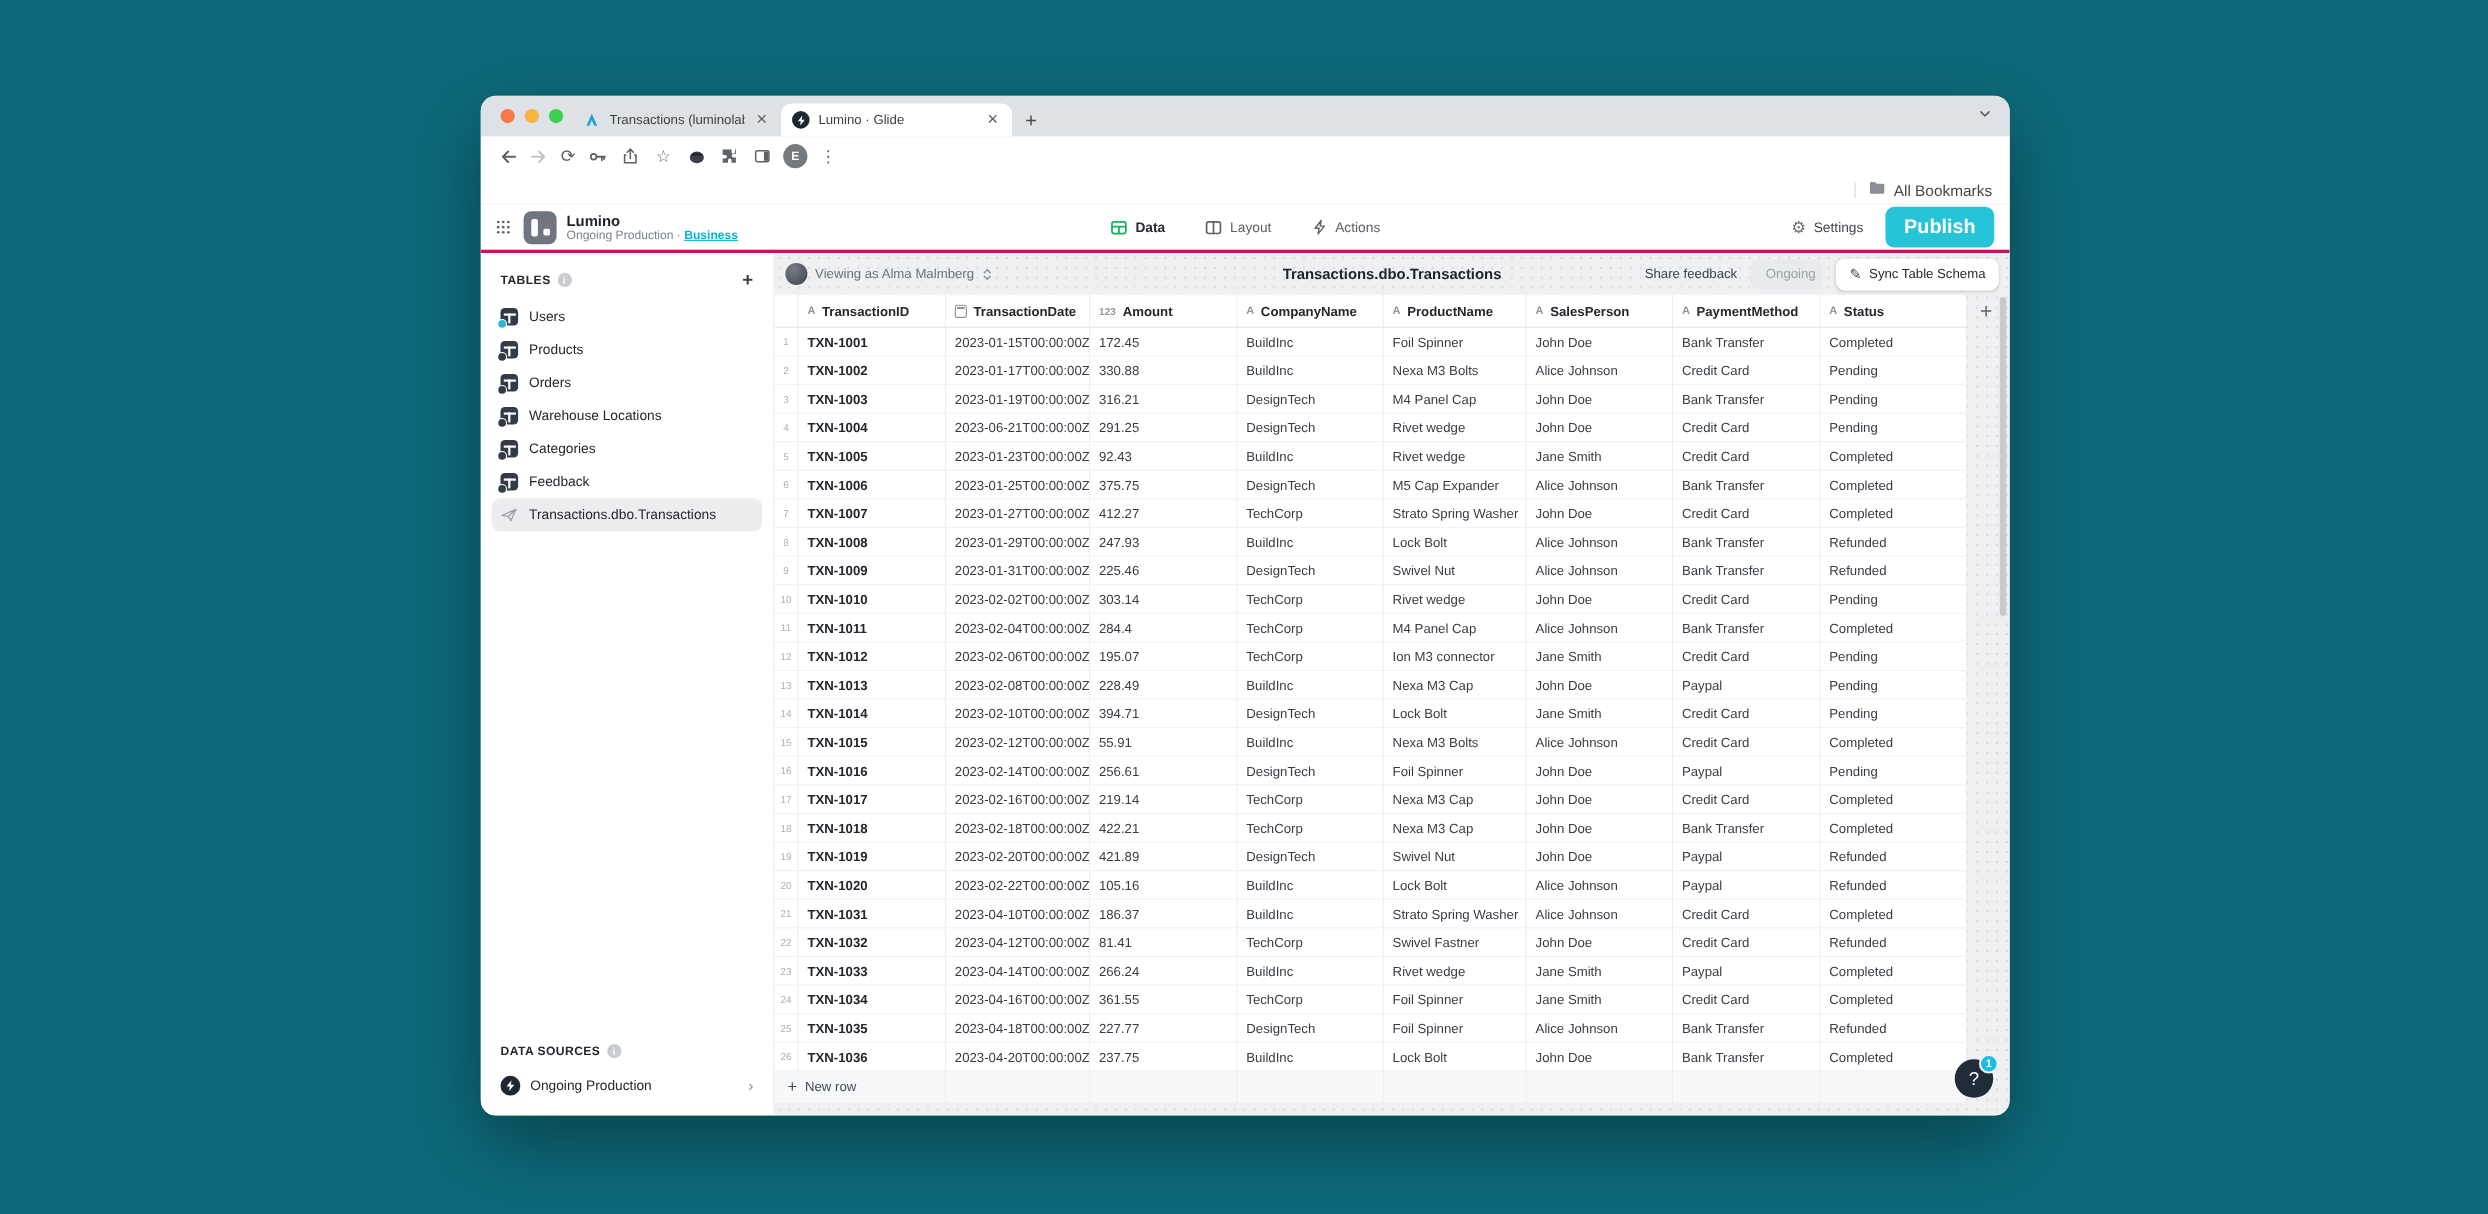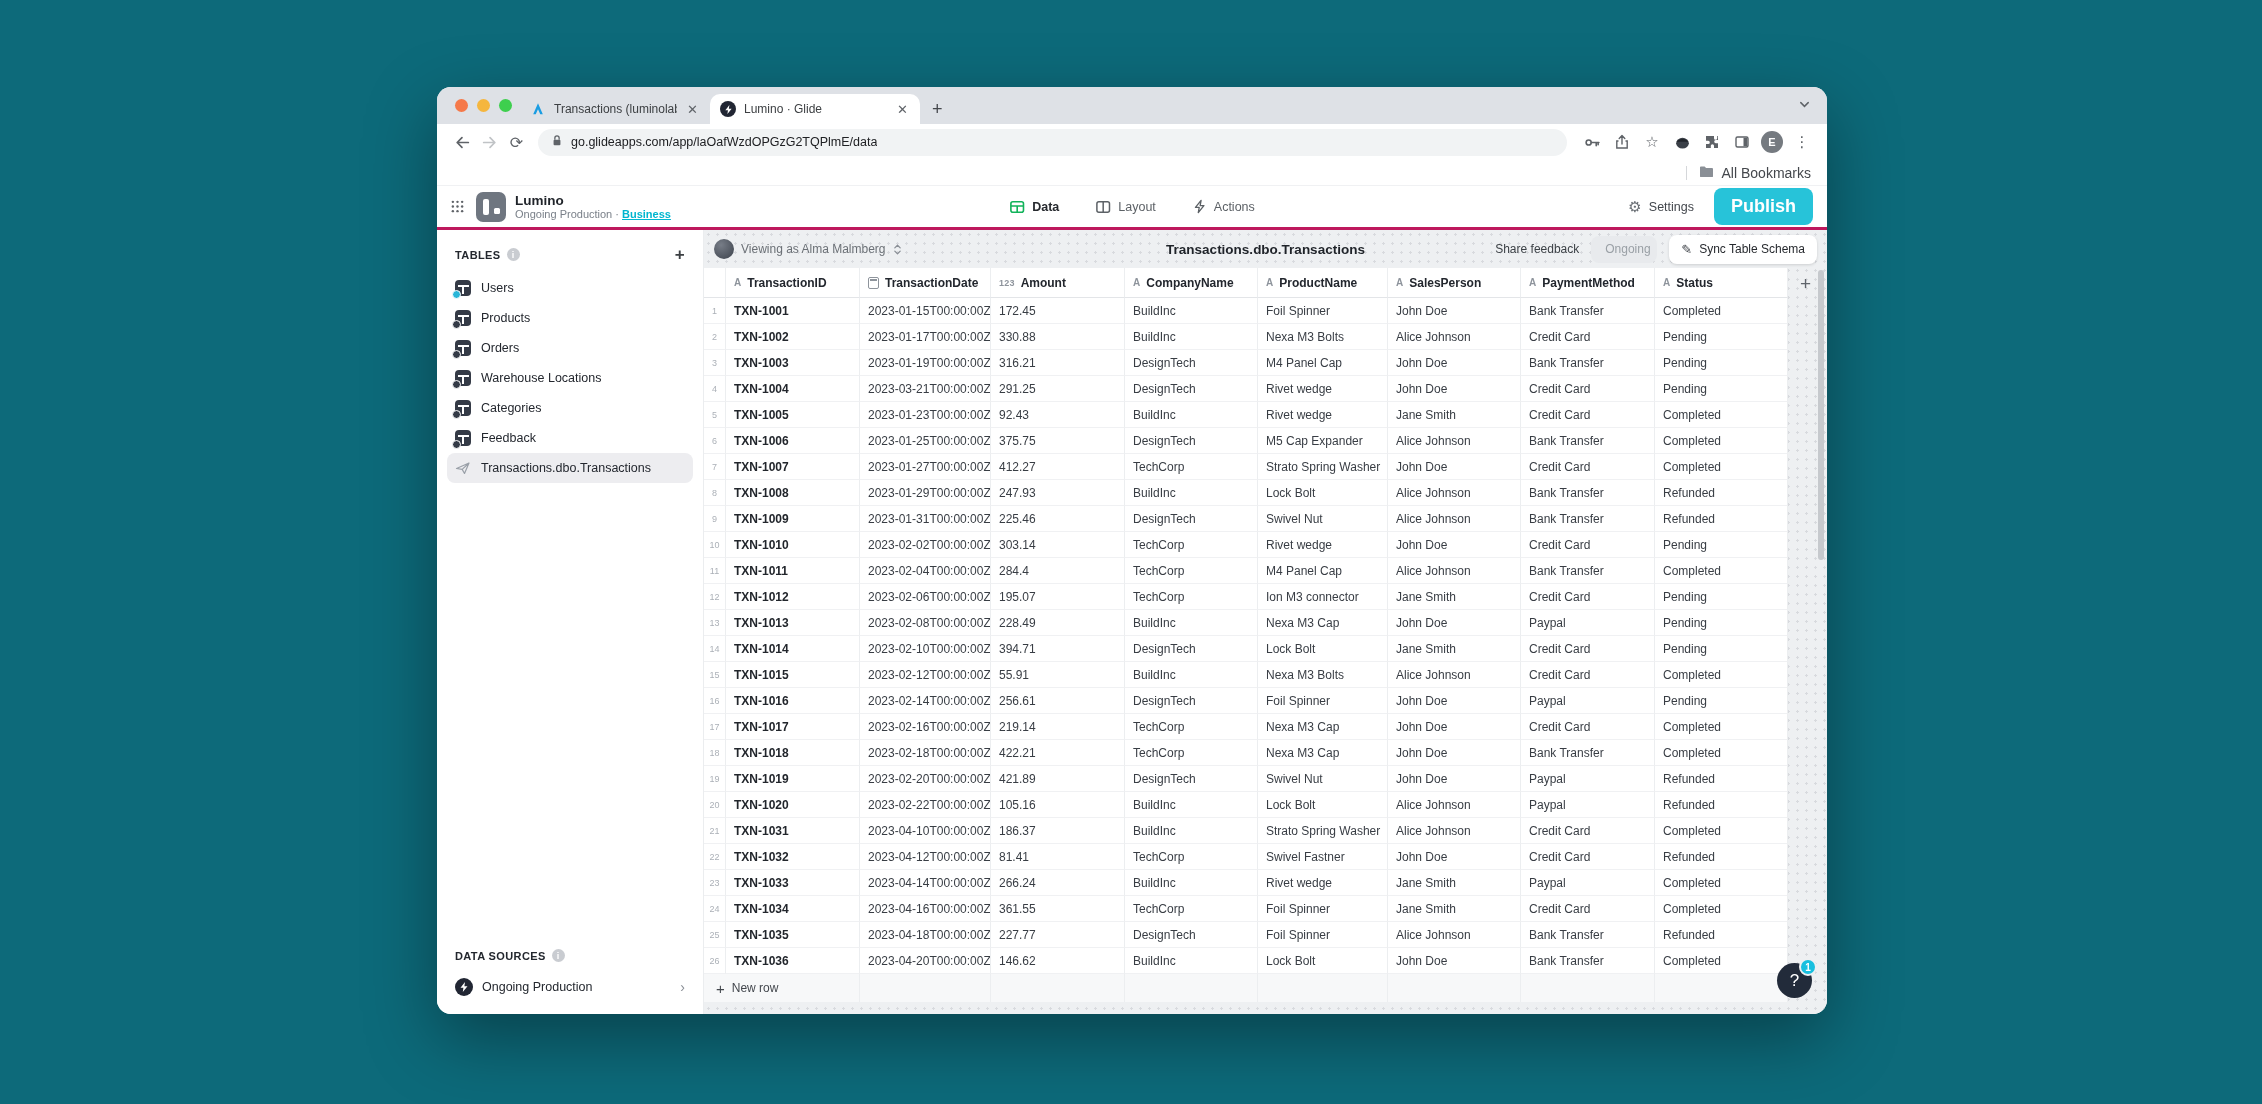--- a/index.html
+++ b/index.html
@@ -168,29 +168,20 @@
         </svg>
     </span>
     <span class="navbtn disabled">
       <svg width="17" height="17" viewBox="0 0 16 16">
           <path d="M2.5 8 H13 M8.5 3.5 L13 8 l-4.5 4.5" fill="none" stroke="#c0c3c6" stroke-width="1.6" stroke-linecap="round" stroke-linejoin="round"></path>
         </svg>
     </span>
     <span class="navbtn">
         <span class="reload-glyph">⟳</span>
       </span>
-    <div class="url-pill">
-      <span>
-        <svg width="12" height="13" viewBox="0 0 14 15">
-            <rect x="3" y="6.5" width="8" height="6.5" rx="1.2" fill="#5f6368"></rect>
-            <path d="M4.5 6.5 V4.5 a2.5 2.5 0 0 1 5 0 V6.5" fill="none" stroke="#5f6368" stroke-width="1.5"></path>
-          </svg>
-      </span>
-      <span class="url-text">go.glideapps.com/app/laOafWzdOPGzG2TQPlmE/data</span>
-    </div>
     <div class="chrome-icons">
       <span class="ci">
         <svg width="17" height="17" viewBox="0 0 16 16">
             <circle cx="4.4" cy="8" r="2.4" fill="none" stroke="#5f6368" stroke-width="1.5"></circle>
             <path d="M6.8 8 H14 M11.5 8 V11 M13.3 8 V10" fill="none" stroke="#5f6368" stroke-width="1.5" stroke-linecap="round"></path>
           </svg>
       </span>
       <span class="ci">
         <svg width="16" height="16" viewBox="0 0 16 16">
             <path d="M8 10 V2 M5.2 4.4 L8 1.6 l2.8 2.8" fill="none" stroke="#5f6368" stroke-width="1.4" stroke-linecap="round" stroke-linejoin="round"></path>
@@ -443,21 +434,21 @@
               <div class="gcell gbody-cell id-cell">TXN-1003</div>
               <div class="gcell gbody-cell">2023-01-19T00:00:00Z</div>
               <div class="gcell gbody-cell">316.21</div>
               <div class="gcell gbody-cell">DesignTech</div>
               <div class="gcell gbody-cell">M4 Panel Cap</div>
               <div class="gcell gbody-cell">John Doe</div>
               <div class="gcell gbody-cell">Bank Transfer</div>
               <div class="gcell gbody-cell">Pending</div>
               <div class="gcell gbody-cell gutter">4</div>
               <div class="gcell gbody-cell id-cell">TXN-1004</div>
-              <div class="gcell gbody-cell">2023-03-21T00:00:00Z</div>
+              <div class="gcell gbody-cell">2023-06-21T00:00:00Z</div>
               <div class="gcell gbody-cell">291.25</div>
               <div class="gcell gbody-cell">DesignTech</div>
               <div class="gcell gbody-cell">Rivet wedge</div>
               <div class="gcell gbody-cell">John Doe</div>
               <div class="gcell gbody-cell">Credit Card</div>
               <div class="gcell gbody-cell">Pending</div>
               <div class="gcell gbody-cell gutter">5</div>
               <div class="gcell gbody-cell id-cell">TXN-1005</div>
               <div class="gcell gbody-cell">2023-01-23T00:00:00Z</div>
               <div class="gcell gbody-cell">92.43</div>
@@ -642,21 +633,21 @@
               <div class="gcell gbody-cell">2023-04-18T00:00:00Z</div>
               <div class="gcell gbody-cell">227.77</div>
               <div class="gcell gbody-cell">DesignTech</div>
               <div class="gcell gbody-cell">Foil Spinner</div>
               <div class="gcell gbody-cell">Alice Johnson</div>
               <div class="gcell gbody-cell">Bank Transfer</div>
               <div class="gcell gbody-cell">Refunded</div>
               <div class="gcell gbody-cell gutter">26</div>
               <div class="gcell gbody-cell id-cell">TXN-1036</div>
               <div class="gcell gbody-cell">2023-04-20T00:00:00Z</div>
-              <div class="gcell gbody-cell">146.62</div>
+              <div class="gcell gbody-cell">237.75</div>
               <div class="gcell gbody-cell">BuildInc</div>
               <div class="gcell gbody-cell">Lock Bolt</div>
               <div class="gcell gbody-cell">John Doe</div>
               <div class="gcell gbody-cell">Bank Transfer</div>
               <div class="gcell gbody-cell">Completed</div>
             </div>
           <div class="newrow-band" id="newrow">
             <span class="newrow-label">
               <span class="newrow-plus">+</span>
               <span>New row</span>

